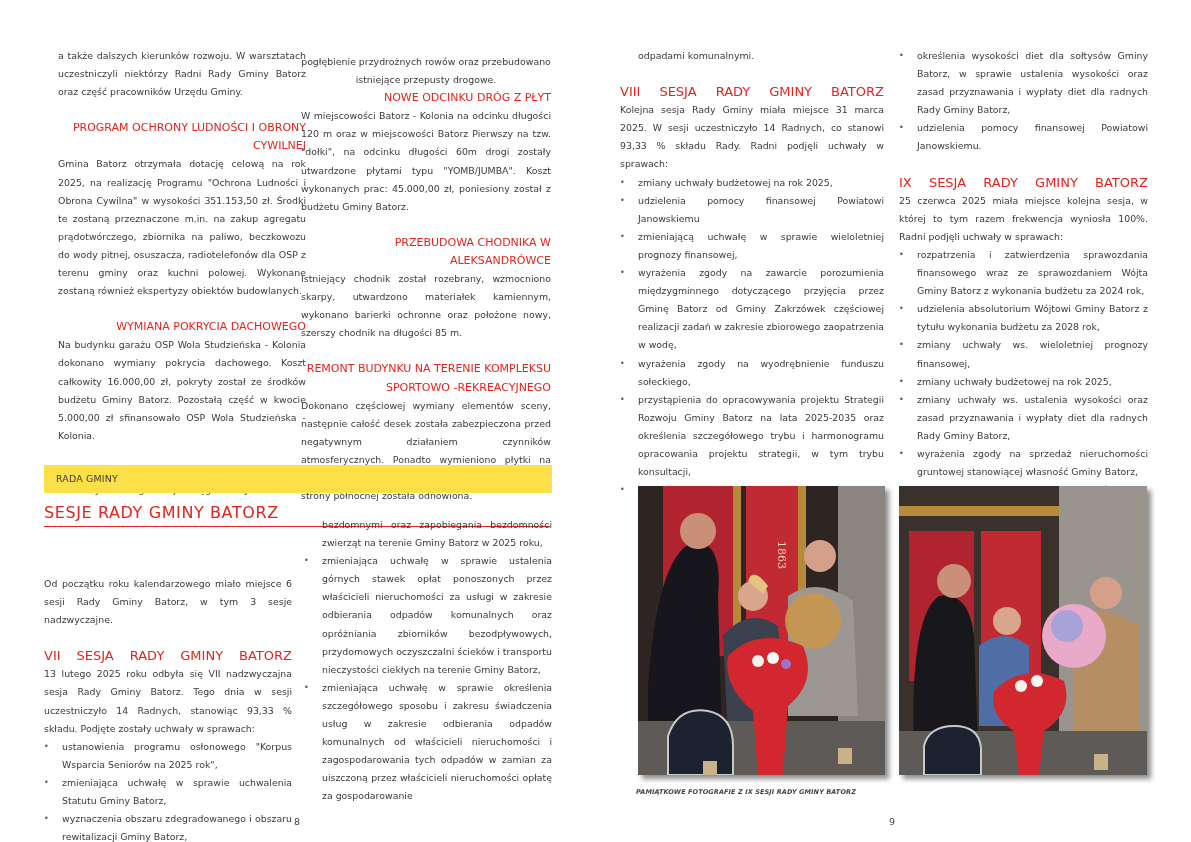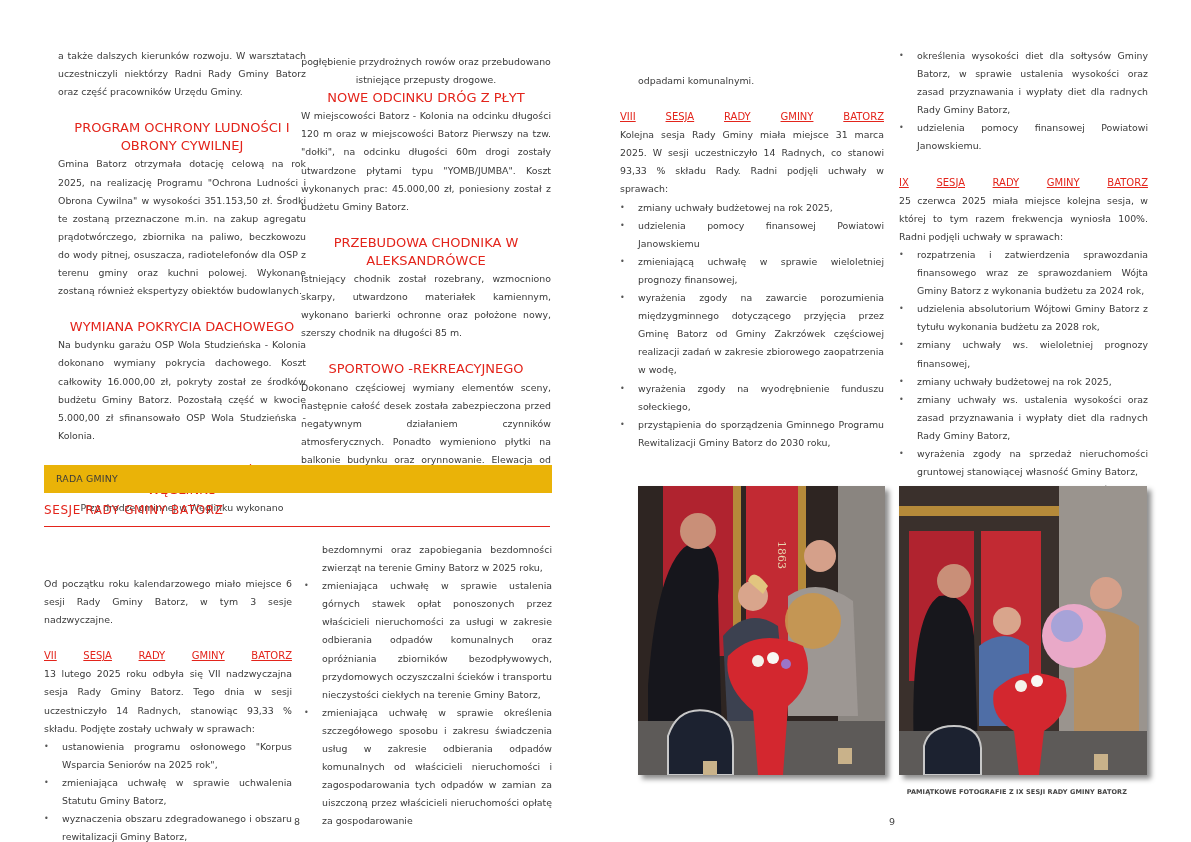--- a/index.html
+++ b/index.html
@@ -2,50 +2,50 @@
 <html><head>
 <meta charset="utf-8">
 <style>
   * { box-sizing: border-box; margin: 0; padding: 0; }
   html, body { width: 1191px; height: 842px; background: #ffffff; overflow: hidden; }
   body { font-family: "DejaVu Sans", sans-serif; color: #3a3a3a; position: relative; }
 
   .col { position: absolute; font-size: 9.4px; line-height: 18.1px; text-align: justify; }
   .col p { margin: 0; }
   .gap { height: 18px; }
-  .h-red { color: #e3241b; text-align: center; font-size: 13px; line-height: 18.1px; }
-  .h-spaced { color: #e3241b; font-size: 10px; line-height: 18.1px; letter-spacing: 0; display: flex; justify-content: space-between; text-decoration: underline; }
+  .h-red { color: #e3241b; text-align: right; font-size: 11px; line-height: 18.1px; }
+  .h-spaced { color: #e3241b; font-size: 13px; line-height: 18.1px; letter-spacing: 0; display: flex; justify-content: space-between; }
   .center { text-align: center; }
   ul.bul { list-style: none; }
   ul.bul li { position: relative; padding-left: 18px; }
   ul.bul li::before { content: "•"; position: absolute; left: 0; top: 0; font-size: 8px; color: #555; }
-  ul.bul li.cont { padding-left: 18px; margin-top: 25px; }
+  ul.bul li.cont { padding-left: 18px; }
   ul.bul li.cont::before { content: ""; }
 
   
   #c1 { left: 44px; top: 47px; width: 248px; margin-left: 14px; }
   #c2 { left: 301px; top: 47px; width: 250px; margin-top: 6px; }
 
-  #section-bar { position: absolute; left: 44px; top: 465px; width: 508px; height: 28px; background: #eab308; }
+  #section-bar { position: absolute; left: 44px; top: 465px; width: 508px; height: 28px; background: #fde047; }
   #section-bar span { position: absolute; left: 12px; top: 8px; font-size: 9.4px; color: #3a3a3a; letter-spacing: 0.2px; }
 
-  #main-title { position: absolute; left: 44px; top: 503px; font-size: 12px; color: #e3241b; letter-spacing: 0.6px; }
+  #main-title { position: absolute; left: 44px; top: 503px; font-size: 16px; color: #e3241b; letter-spacing: 0.6px; }
   #title-rule { position: absolute; left: 44px; top: 526px; width: 506px; height: 1px; background: #e3241b; }
 
   #c3 { left: 44px; top: 575px; width: 248px; }
   #c4 { left: 304px; top: 516px; width: 248px; }
 
   
   #c5 { left: 620px; top: 47px; width: 264px; }
   #c6 { left: 899px; top: 47px; width: 249px; }
 
   .photo { position: absolute; background: #2b2220; box-shadow: 4px 4px 5px rgba(0,0,0,0.45); overflow: hidden; }
   #photo1 { left: 638px; top: 486px; width: 247px; height: 289px; }
   #photo2 { left: 899px; top: 486px; width: 248px; height: 289px; }
-  #caption { position: absolute; left: 618px; top: 788px; width: 509px; text-align: right; font-size: 6.5px; font-weight: bold; color: #444; letter-spacing: 0.1px; }
+  #caption { position: absolute; left: 636px; top: 788px; width: 509px; text-align: left; font-size: 6.5px; font-style: italic; font-weight: bold; color: #444; letter-spacing: 0.1px; }
 
   .pnum { position: absolute; top: 816px; font-size: 9.5px; color: #444; }
   #pnum-left { left: 294px; }
   #pnum-right { left: 889px; }
 </style>
 </head>
 <body>
 
 <div id="c1" class="col">
   <p>a także dalszych kierunków rozwoju. W warsztatach uczestniczyli niektórzy Radni Rady Gminy Batorz oraz część pracowników Urzędu Gminy.</p>
@@ -61,20 +61,21 @@
 </div>
 
 <div id="c2" class="col">
   <p class="center">pogłębienie przydrożnych rowów oraz przebudowano istniejące przepusty drogowe.</p>
   <p class="h-red">NOWE ODCINKU DRÓG Z PŁYT</p>
   <p>W miejscowości Batorz - Kolonia na odcinku długości 120 m oraz w miejscowości Batorz Pierwszy na tzw. "dołki", na odcinku długości 60m drogi zostały utwardzone płytami typu "YOMB/JUMBA". Koszt wykonanych prac: 45.000,00 zł, poniesiony został z budżetu Gminy Batorz.</p>
   <div class="gap"></div>
   <p class="h-red">PRZEBUDOWA CHODNIKA W ALEKSANDRÓWCE</p>
   <p>Istniejący chodnik został rozebrany, wzmocniono skarpy, utwardzono materiałek kamiennym, wykonano barierki ochronne oraz położone nowy, szerszy chodnik na długości 85 m.</p>
   <div class="gap"></div>
+  <p class="h-red">REMONT BUDYNKU NA TERENIE KOMPLEKSU</p>
   <p class="h-red">SPORTOWO -REKREACYJNEGO</p>
   <p>Dokonano częściowej wymiany elementów sceny, następnie całość desek została zabezpieczona przed negatywnym działaniem czynników atmosferycznych. Ponadto wymieniono płytki na balkonie budynku oraz orynnowanie. Elewacja od strony północnej została odnowiona.</p>
 </div>
 
 <div id="section-bar">
   <span>RADA GMINY</span>
 </div>
 <div id="main-title">SESJE RADY GMINY BATORZ</div>
 <div id="title-rule"></div>
 
@@ -119,20 +120,21 @@
     <span>GMINY</span>
     <span>BATORZ</span>
   </p>
   <p>Kolejna sesja Rady Gminy miała miejsce 31 marca 2025. W sesji uczestniczyło 14 Radnych, co stanowi 93,33 % składu Rady. Radni podjęli uchwały w sprawach:</p>
   <ul class="bul">
     <li>zmiany uchwały budżetowej na rok 2025,</li>
     <li>udzielenia pomocy finansowej Powiatowi Janowskiemu</li>
     <li>zmieniającą uchwałę w sprawie wieloletniej prognozy finansowej,</li>
     <li>wyrażenia zgody na zawarcie porozumienia międzygminnego dotyczącego przyjęcia przez Gminę Batorz od Gminy Zakrzówek częściowej realizacji zadań w zakresie zbiorowego zaopatrzenia w wodę,</li>
     <li>wyrażenia zgody na wyodrębnienie funduszu sołeckiego,</li>
+    <li>przystąpienia do opracowywania projektu Strategii Rozwoju Gminy Batorz na lata 2025-2035 oraz określenia szczegółowego trybu i harmonogramu opracowania projektu strategii, w tym trybu konsultacji,</li>
     <li>przystąpienia do sporządzenia Gminnego Programu Rewitalizacji Gminy Batorz do 2030 roku,</li>
   </ul>
 </div>
 
 <div id="c6" class="col">
   <ul class="bul">
     <li>określenia wysokości diet dla sołtysów Gminy Batorz, w sprawie ustalenia wysokości oraz zasad przyznawania i wypłaty diet dla radnych Rady Gminy Batorz,</li>
     <li>udzielenia pomocy finansowej Powiatowi Janowskiemu.</li>
   </ul>
   <div class="gap"></div>

